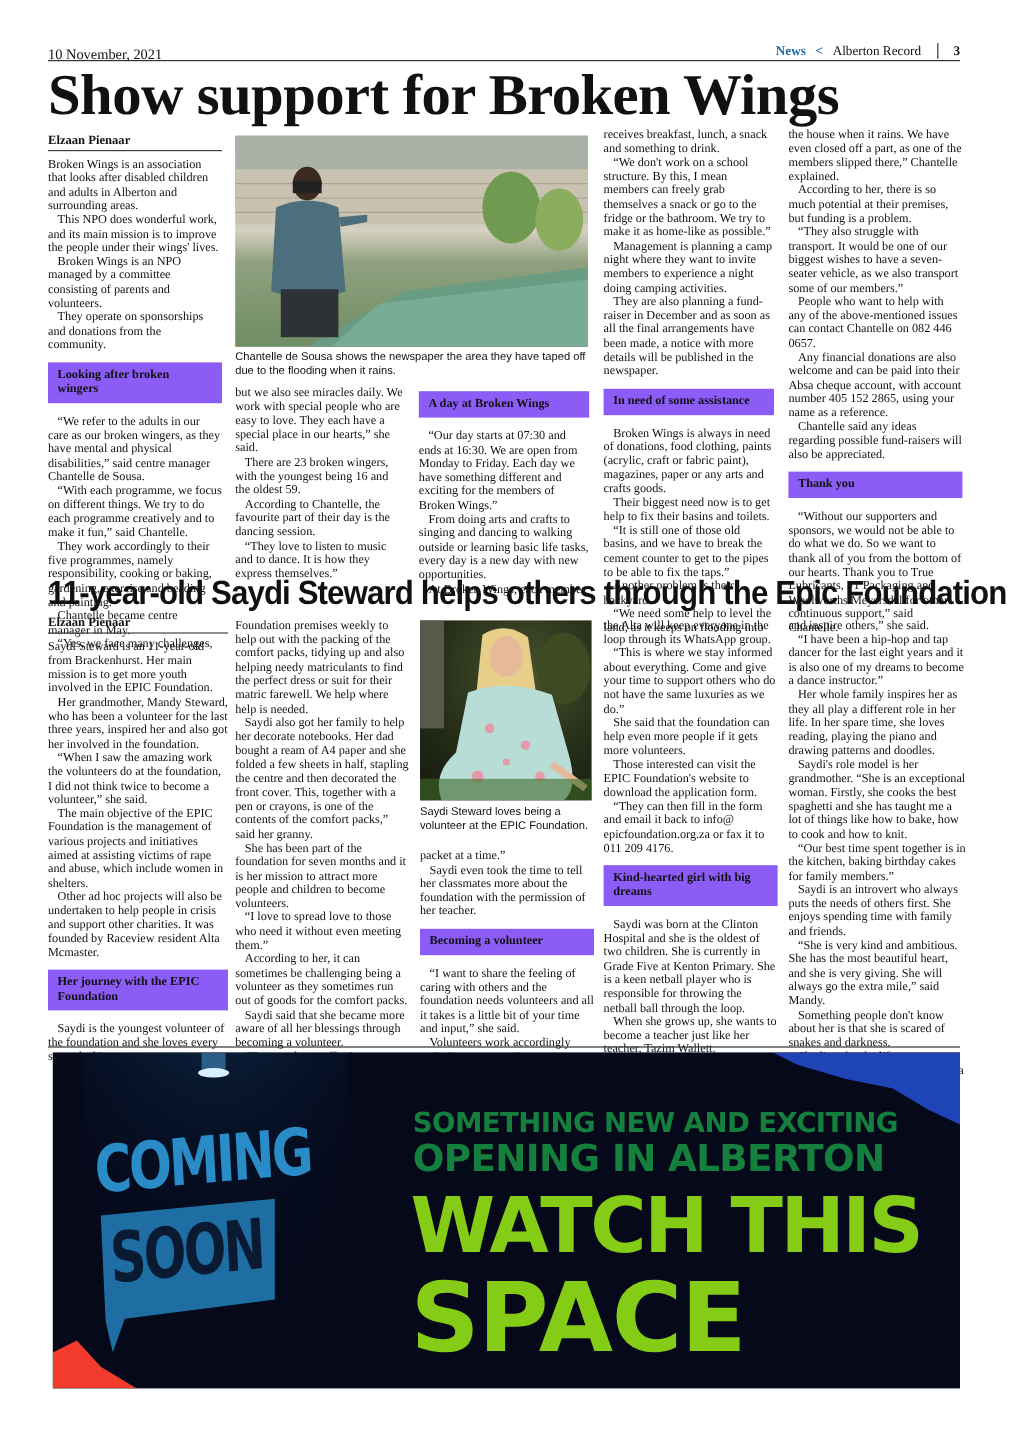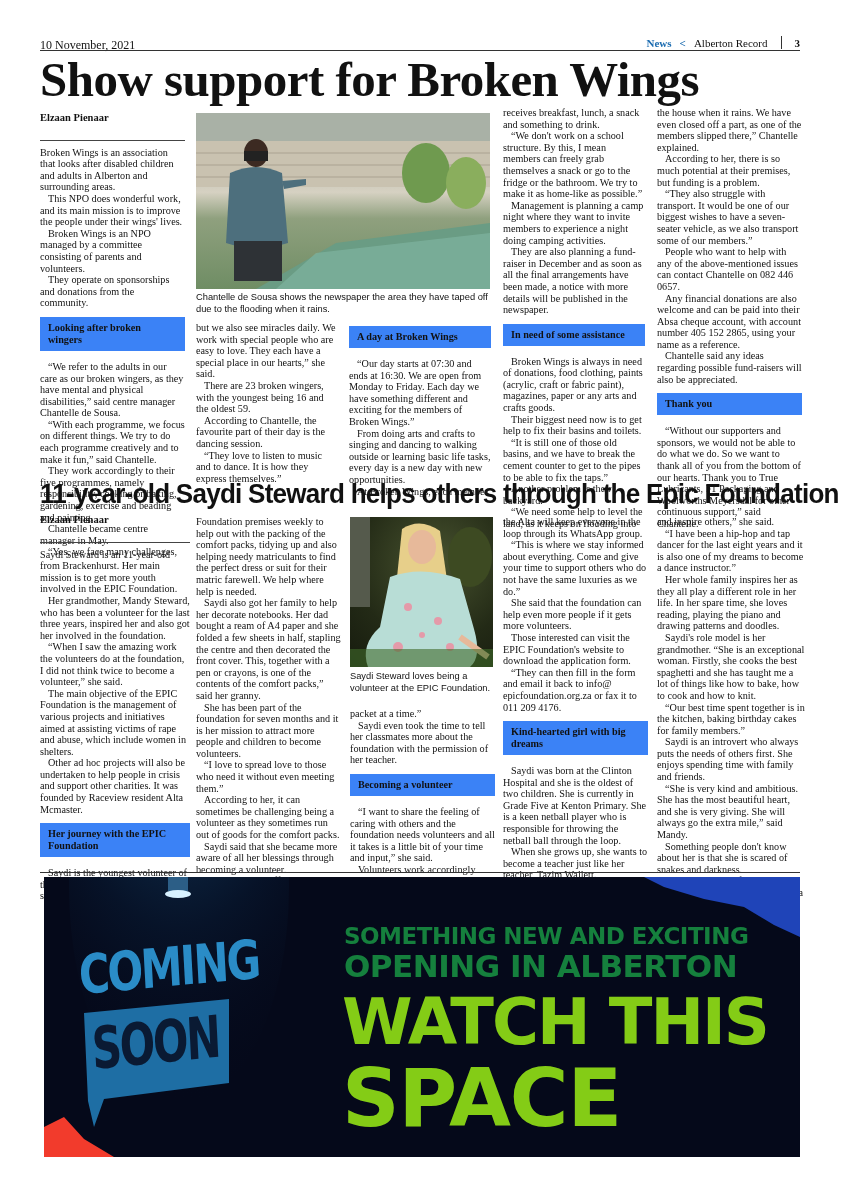--- a/index.html
+++ b/index.html
@@ -13,22 +13,22 @@
   .folio .sec { color: #1a6bb0; font-weight: bold; }
   .folio .sep { display:inline-block; width:1px; height:13px; background:#333; margin: 0 5px; }
   .folio .pg { font-weight: bold; }
   .rule-top { left: 40px; right: 42px; top: 50px; height: 1px; background: #333; }
 
   .headline1 { left: 40px; top: 52px; font-size: 48px; font-weight: bold; letter-spacing: -0.5px; font-family: "Liberation Serif", serif; line-height: 56px; transform: scaleX(1.02); transform-origin: left; }
 
   .col { font-size: 10.2px; line-height: 11.6px; text-align: left; }
   .col p { text-indent: 8px; }
   .col p.noind { text-indent: 0; }
-  .byline { font-weight: bold; font-size: 10.5px; padding-bottom: 16px; border-bottom: 1.5px solid #444; margin-bottom: 6px; }
-  .subhead { background: #3b82f6; font-weight: bold; font-size: 10.2px; padding: 5px 8px; margin: 8px 0 10px 0; line-height: 12px; }
+  .byline { font-weight: bold; font-size: 10.5px; padding-bottom: 1px; border-bottom: 1.5px solid #444; margin-bottom: 6px; }
+  .subhead { background: #8b5cf6; font-weight: bold; font-size: 10.2px; padding: 5px 8px; margin: 8px 0 10px 0; line-height: 12px; }
 
   .photo { overflow: hidden; }
   .caption { font-family: "Liberation Sans", sans-serif; font-size: 9.3px; line-height: 11.5px; color: #111; }
 
   .headline2 { left: 40px; top: 478px; font-size: 28px; font-family: "Liberation Sans", sans-serif; letter-spacing: -0.8px; line-height: 32px; transform: scaleX(0.93); transform-origin: left; white-space: nowrap; }
 
   
   .ad-rule { left: 40px; right: 42px; top: 872px; height: 1px; background: #333; }
   .ad { left: 44px; top: 877px; width: 756px; height: 280px; background: #05091a; overflow: hidden; }
   .ad .t1 { position:absolute; left: 300px; top: 44px; color: #15803d; font-family: "DejaVu Sans", sans-serif; font-weight: bold; font-size: 23px; letter-spacing: -0.5px; line-height: 30px; }

